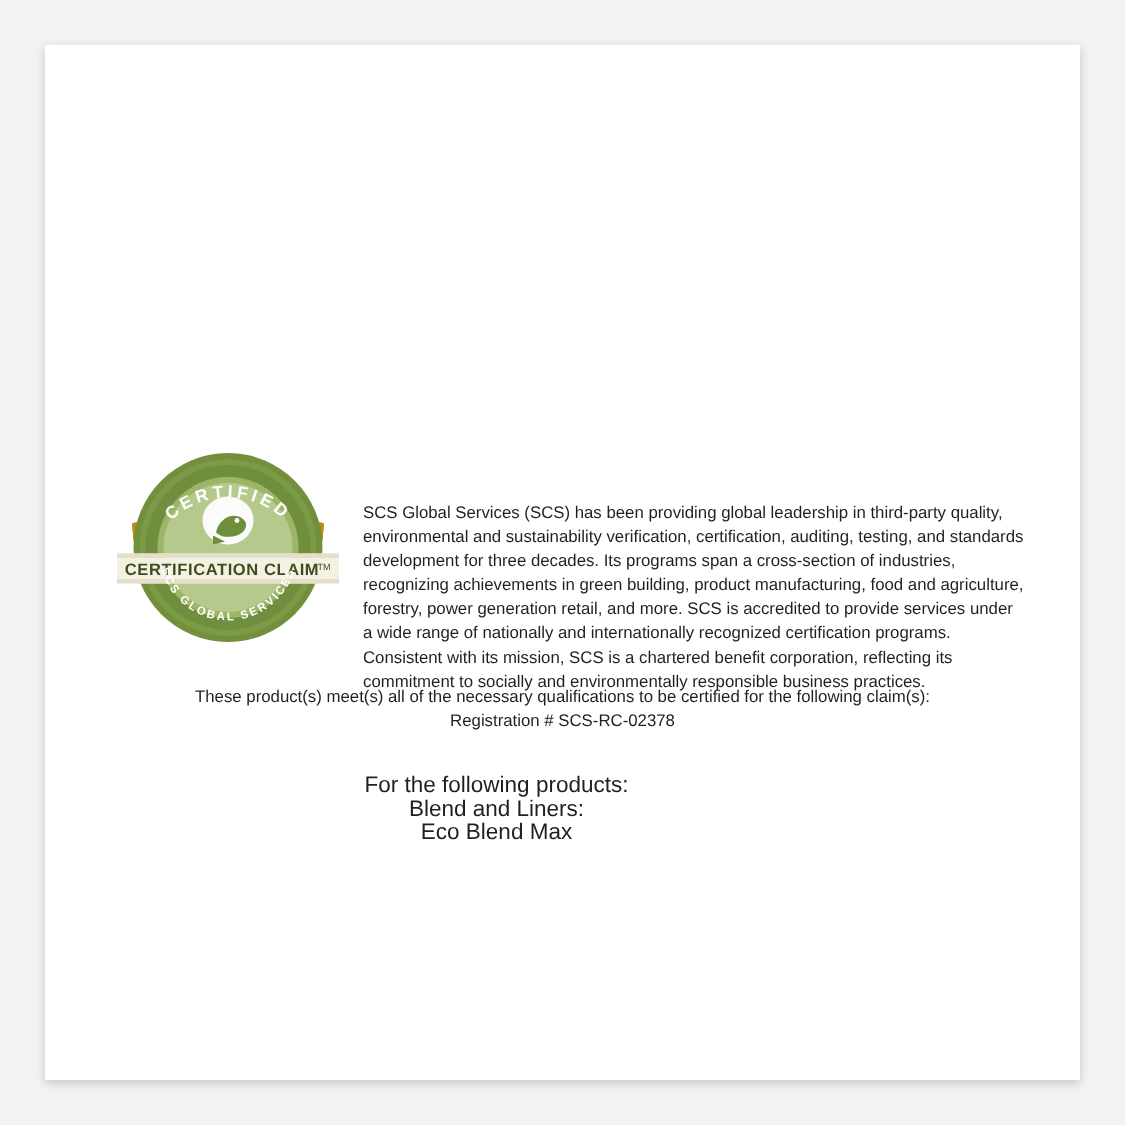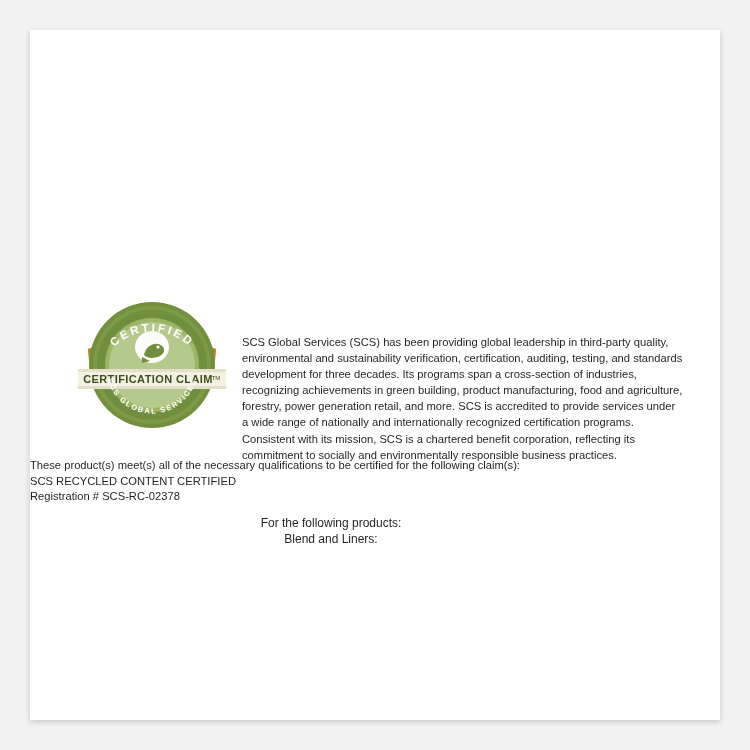--- a/index.html
+++ b/index.html
@@ -56,34 +56,35 @@
     text-align: left;
     margin-top: 39px;
   }
 
   
   .claim-block {
     position: absolute;
     left: 0;
     top: 428px;
     width: 690px;
+    text-align: center;
     color: #231f20;
     font-size: 11.2px;
     line-height: 15.6px;
   }
   .claim-line { display: block; }
 
   .products-block {
     position: absolute;
     left: 0;
     top: 486px;
     width: 602px;
     text-align: center;
     color: #231f20;
-    font-size: 12px;
+    font-size: 15px;
     line-height: 15.6px;
   }
   .products-line { display: block; }
 </style>
 </head>
 <body>
 
 <div id="page">
   <div class="sheet">
     <div class="content">
@@ -132,24 +133,24 @@
           <text font-family="Liberation Sans, sans-serif" font-size="7.6" font-weight="bold" fill="#ffffff" letter-spacing="1.6">
             <textPath href="#botArc" startOffset="50%" text-anchor="middle">SCS GLOBAL SERVICES</textPath>
           </text>
         </svg>
       </div>
 
       <div class="para">SCS Global Services (SCS) has been providing global leadership in third-party quality, environmental and sustainability verification, certification, auditing, testing, and standards development for three decades. Its programs span a cross-section of industries, recognizing achievements in green building, product manufacturing, food and agriculture, forestry, power generation retail, and more. SCS is accredited to provide services under a wide range of nationally and internationally recognized certification programs. Consistent with its mission, SCS is a chartered benefit corporation, reflecting its commitment to socially and environmentally responsible business practices.</div>
 
       <div class="claim-block">
         <span class="claim-line">These product(s) meet(s) all of the necessary qualifications to be certified for the following claim(s):</span>
-        <span class="claim-line">SCS RECYCLED CONTENT CERTIFIED</span>
         <span class="claim-line">Registration # SCS-RC-02378</span>
       </div>
 
       <div class="products-block">
         <span class="products-line">For the following products:</span>
         <span class="products-line">Blend and Liners:</span>
+        <span class="products-line">Eco Blend Max</span>
       </div>
 
     </div>
   </div>
 </div>
 
 </body></html>

